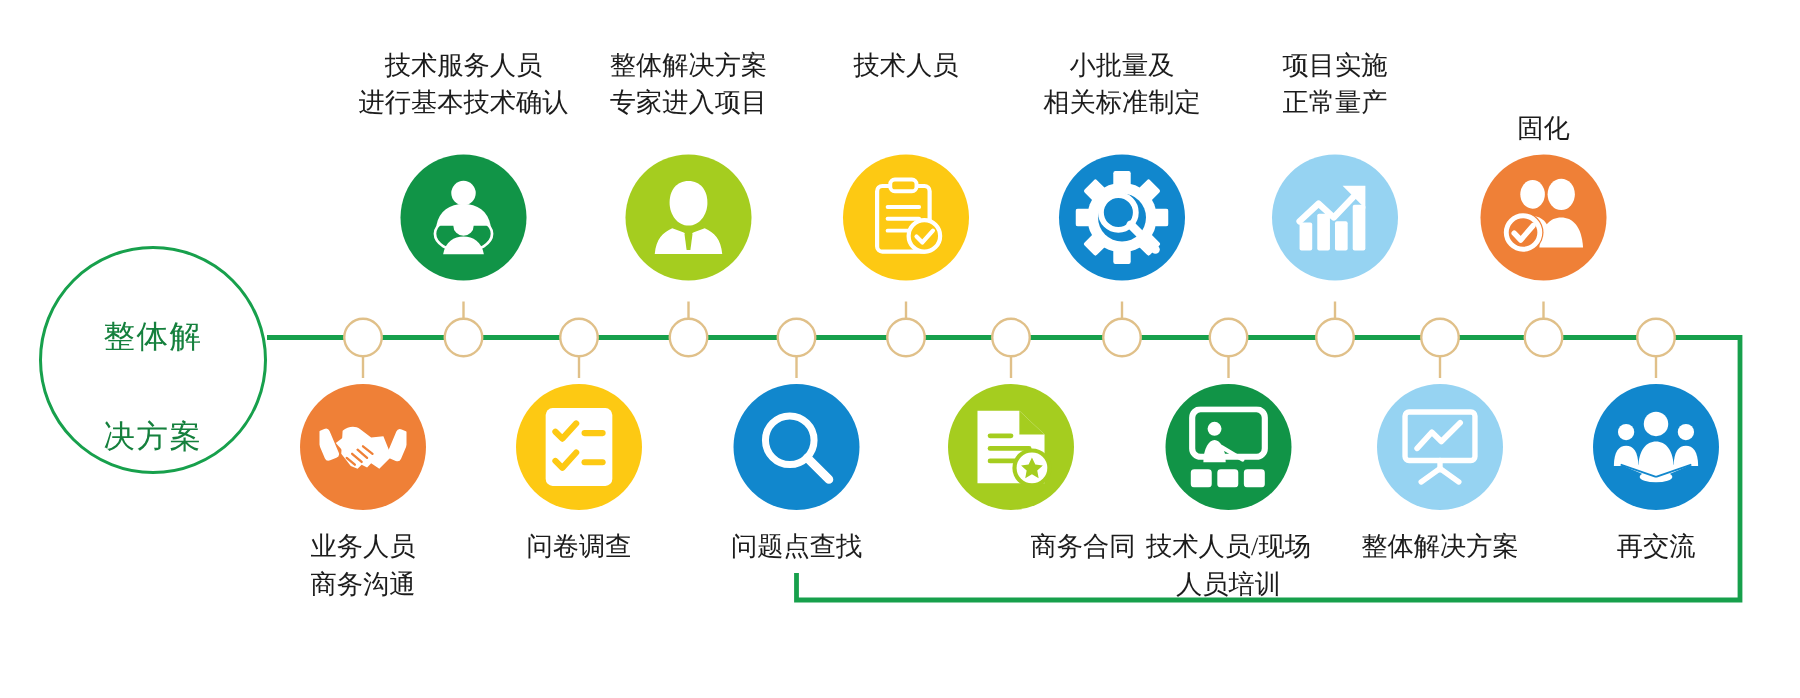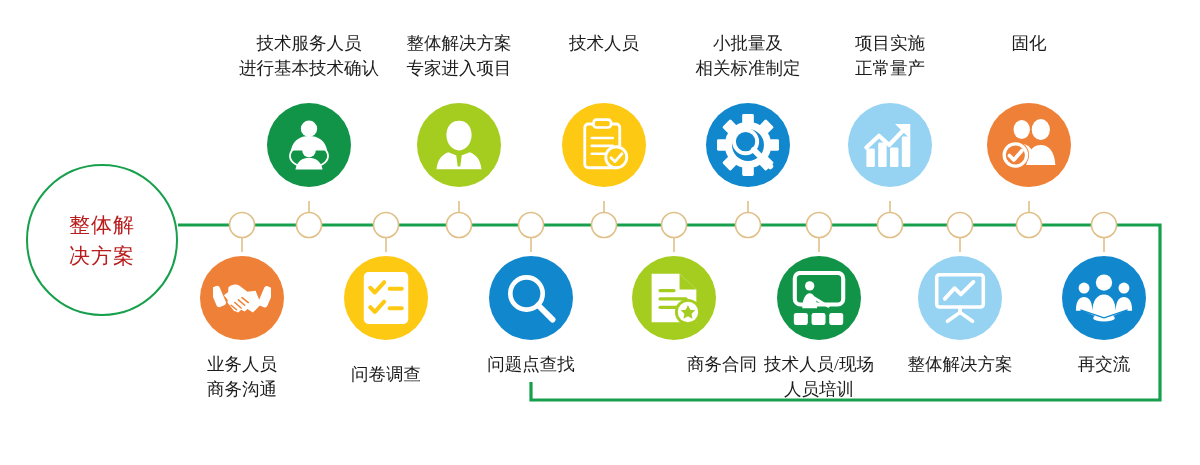--- a/index.html
+++ b/index.html
@@ -17,25 +17,26 @@
     left: 26px; top: 164px;
     width: 152px; height: 152px;
     border-radius: 50%;
     border: 2px solid #17a04c;
     background: #ffffff;
     display: flex; flex-direction: column;
     align-items: center; justify-content: center;
     z-index: 6;
   }
   .hub .hub-line {
-    color: #b91c1c;
+    color: #15803d;
     font-size: 21px;
     line-height: 31px;
     letter-spacing: 1px;
     white-space: nowrap;
+    margin-top: 36px;
   }
 
   
   #wires { position: absolute; left: 0; top: 0; width: 1200px; height: 465px; z-index: 1; }
 
   
   .node { position: absolute; z-index: 4; }
   .icon-wrap {
     position: absolute;
     width: 84px; height: 84px;
@@ -186,21 +187,21 @@
           <rect x="32" y="33" width="10" height="23" rx="1.5"></rect>
           <rect x="46" y="20" width="10" height="36" rx="1.5"></rect>
         </g>
         <path d="M4 33L19 19l12 11L52 8" fill="none" stroke="#fff" stroke-width="5" stroke-linecap="round" stroke-linejoin="round"></path>
         <path d="M38 5h18v18l-7-7z" fill="#fff"></path>
       </svg>
     </div>
   </div>
 
   <div class="node top" style="left:1029px;">
-    <div class="label" style="left:-105px;">固化</div>
+    <div class="label" style="left:-105px;margin-top:42px;">固化</div>
     <div class="icon-wrap" style="left:-42px;background:#ef8037;">
       <svg width="60" height="56" viewBox="0 0 66 60">
         <ellipse cx="46" cy="13" rx="10" ry="11.5" fill="#fff"></ellipse>
         <path d="M30 52c1-16 8-22 16-22s15 6 16 22z" fill="#fff"></path>
         <ellipse cx="25" cy="13" rx="9" ry="10.5" fill="#fff"></ellipse>
         <path d="M11 48c1-14 7-19 14-19s13 5 14 19z" fill="#fff"></path>
         <circle cx="18" cy="41" r="15" fill="#ef8037"></circle>
         <circle cx="18" cy="41" r="12.3" fill="none" stroke="#fff" stroke-width="3.6"></circle>
         <path d="M11.5 41.5l4.8 5 9-10.5" fill="none" stroke="#fff" stroke-width="4" stroke-linecap="round" stroke-linejoin="round"></path>
       </svg>
@@ -235,21 +236,21 @@
         <g fill="none" stroke="#fdc913" stroke-width="4.4" stroke-linecap="round" stroke-linejoin="round">
           <path d="M10 19l5 5 10-11"></path>
           <path d="M10 40l5 5 10-11"></path>
         </g>
         <g stroke="#fdc913" stroke-width="4.4" stroke-linecap="round">
           <line x1="31" y1="20" x2="44" y2="20"></line>
           <line x1="31" y1="41" x2="44" y2="41"></line>
         </g>
       </svg>
     </div>
-    <div class="label" style="left:-105px;margin-top:10px;">问卷调查</div>
+    <div class="label" style="left:-105px;">问卷调查</div>
   </div>
 
   <div class="node bot" style="left:531px;">
     <div class="icon-wrap" style="left:-42px;background:#1187cd;">
       <svg width="54" height="54" viewBox="0 0 60 60">
         <circle cx="25" cy="25" r="18" fill="none" stroke="#fff" stroke-width="5.2"></circle>
         <line x1="38" y1="38" x2="54" y2="54" stroke="#fff" stroke-width="6.5" stroke-linecap="round"></line>
       </svg>
     </div>
     <div class="label" style="left:-105px;">问题点查找</div>

